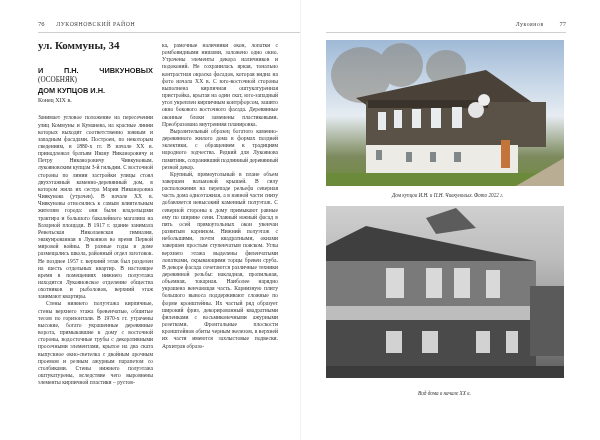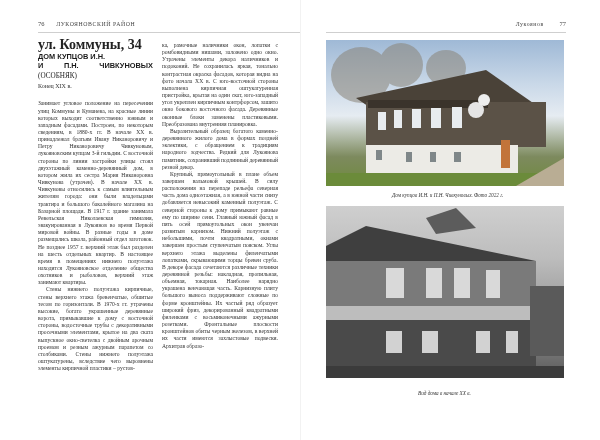--- a/index.html
+++ b/index.html
@@ -9,21 +9,21 @@
   .gutter { position:absolute; left:300px; top:0; width:1px; height:440px; background:#f2f2f2; }
   .runhead { position:absolute; top:20px; height:10px; font-size:6.5px; color:#444; }
   .runhead.left { left:38px; width:262px; border-bottom:0.6px solid #cfcfcf; padding-bottom:2px; }
   .runhead.right { left:326px; width:240px; border-bottom:0.6px solid #cfcfcf; padding-bottom:2px; text-align:right; }
   .runhead .pn { display:inline-block; margin-right:10px; }
   .runhead .sec { letter-spacing:0.6px; font-size:5.8px; }
   .runhead.right .pn { margin-right:0; margin-left:14px; }
   .col { position:absolute; font-size:5.6px; line-height:7.15px; text-align:justify; color:#333; }
   .col1 { left:38px; top:40px; width:115px; }
   .col2 { left:162px; top:42px; width:116px; }
-  .addr { font-weight:bold; font-size:14px; line-height:10px; color:#222; margin-bottom:2px; }
+  .addr { font-weight:bold; font-size:11px; line-height:10px; color:#222; margin-bottom:16px; }
   .title { font-family:"Liberation Sans","DejaVu Sans",sans-serif; font-weight:bold; font-size:7.4px; line-height:9.4px; color:#1a1a1a; }
   .title .sub { font-family:"Liberation Serif",serif; font-weight:normal; font-size:7.2px; }
   .date { font-size:6px; margin-top:2px; margin-bottom:10px; color:#333; }
   .col p { margin:0; text-indent:0; }
   .col p + p { text-indent:8px; }
   .photo { position:absolute; overflow:hidden; }
   .photo1 { left:326px; top:40px; width:238px; height:146px;
             background:linear-gradient(180deg,#9fb9d6 0%,#c9d8e8 30%,#e6ecf2 52%,#7d8a5e 80%,#6f8a3e 100%); }
   .photo2 { left:326px; top:206px; width:238px; height:172px;
             background:linear-gradient(180deg,#cfcfcf 0%,#bdbdbd 30%,#8f8f8f 70%,#5a5a5a 100%); }
@@ -38,22 +38,22 @@
   <div class="gutter"></div>
 
   <div class="runhead left">
     <span class="pn">76</span>
     <span class="sec">ЛУКОЯНОВСКИЙ РАЙОН</span>
   </div>
 
   <div class="col col1">
     <div class="addr">ул. Коммуны, 34</div>
     <div class="title">
+      <div><span>И П.Н. ЧИВКУНОВЫХ</span> <span class="sub">(ОСОБНЯК)</span></div>
       <div>ДОМ КУПЦОВ И.Н.</div>
-      <div><span>И П.Н. ЧИВКУНОВЫХ</span> <span class="sub">(ОСОБНЯК)</span></div>
     </div>
     <div class="date">Конец XIX в.</div>
     <p>Занимает угловое положение на пересечении улиц Коммуны и Куманева, на красные линии которых выходит соответственно южным и западным фасадами. Построен, по некоторым сведениям, в 1880-х гг. В начале XX в. принадлежал братьям Ивану Никаноровичу и Петру Никаноровичу Чивкуновым, лукояновским купцам 3-й гильдии. С восточной стороны по линии застройки улицы стоял двухэтажный каменно-деревянный дом, в котором жила их сестра Мария Никаноровна Чивкунова (утрачен). В начале XX в. Чивкуновы относились к самым влиятельным жителям города: они были владельцами трактира и большого бакалейного магазина на Базарной площади. В 1917 г. здание занимала Ревельская Николаевская гимназия, эвакуированная в Лукоянов во время Первой мировой войны. В разные годы в доме размещались школа, районный отдел заготовок. Не позднее 1957 г. верхний этаж был разделен на шесть отдельных квартир. В настоящее время в помещениях нижнего полуэтажа находится Лукояновское отделение общества охотников и рыболовов, верхний этаж занимают квартиры.</p>
     <p>Стены нижнего полуэтажа кирпичные, стены верхнего этажа бревенчатые, обшитые тесом по горизонтали. В 1970-х гг. утрачены высокие, богато украшенные деревянные ворота, примыкавшие к дому с восточной стороны, водосточные трубы с декоративными просечными элементами, крытое на два ската выпускное окно-светелка с двойным арочным проемом и резным ажурным парапетом со столбиками. Стены нижнего полуэтажа оштукатурены, вследствие чего выровнены элементы кирпичной пластики – рустов-</p>
   </div>
 
   <div class="col col2">
     <p>ка, рамочные наличники окон, лопатки с ромбовидными нишами, заложено одно окно. Утрачены элементы декора наличников и подоконий. Не сохранилась яркая, тонально контрастная окраска фасадов, которая видна на фото начала XX в. С юго-восточной стороны выполнена кирпичная оштукатуренная пристройка, крытая на один скат, юго-западный угол укреплен кирпичным контрфорсом, зашито окно бокового восточного фасада. Деревянные оконные блоки заменены пластиковыми. Преобразована внутренняя планировка.</p>
     <p>Выразительный образец богатого каменно-деревянного жилого дома в формах поздней эклектики, с обращением к традициям народного зодчества. Редкий для Лукоянова памятник, сохранивший подлинный деревянный резной декор.</p>
     <p>Крупный, прямоугольный в плане объем завершен вальмовой крышей. В силу расположения на перепаде рельефа северная часть дома одноэтажная, а в южной части снизу добавляется невысокий каменный полуэтаж. С северной стороны к дому примыкают равные ему по ширине сени. Главный южный фасад в пять осей прямоугольных окон увенчан развитым карнизом. Нижний полуэтаж с небольшими, почти квадратными, окнами завершен простым ступенчатым пояском. Углы верхнего этажа выделены филенчатыми лопатками, скрывающими торцы бревен сруба. В декоре фасада сочетаются различные техники деревянной резьбы: накладная, пропильная, объемная, токарная. Наиболее нарядно украшена венчающая часть. Карнизную плиту большого выноса поддерживают сложные по форме кронштейны. Их частый ряд образует широкий фриз, декорированный квадратными филенками с восьмиконечными ажурными розетками. Фронтальные плоскости кронштейнов обиты черным железом, в верхней их части имеются захлыстовые подвески. Архитрав образо-</p>

